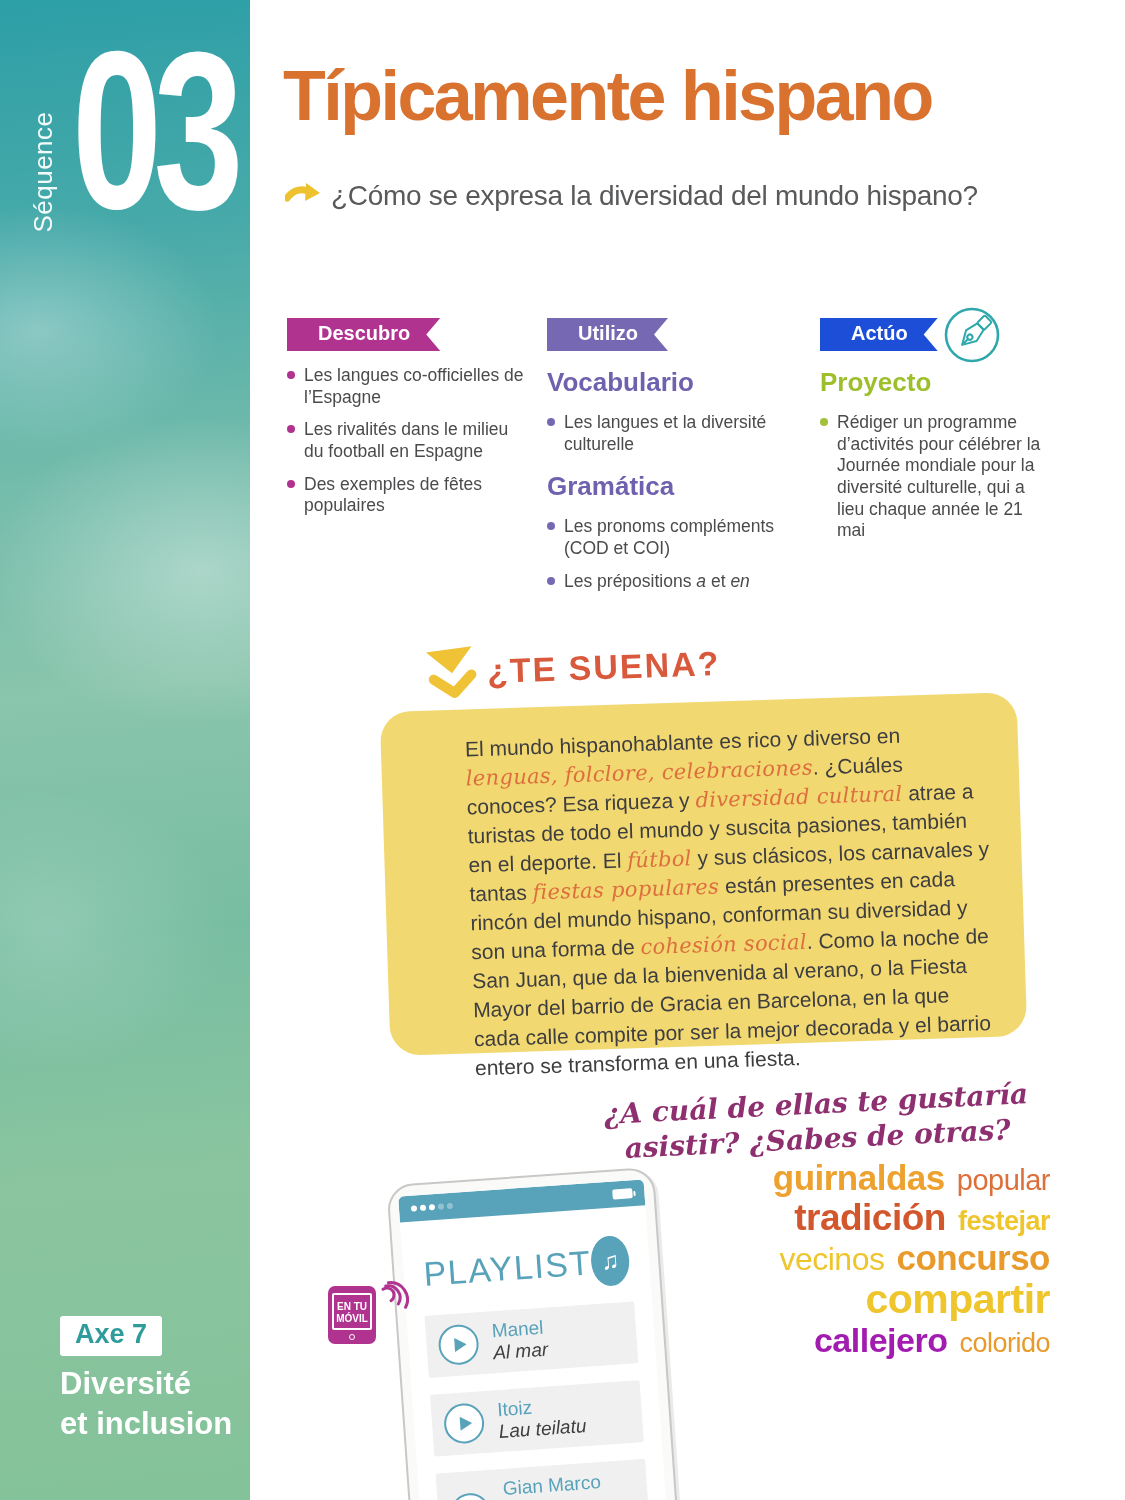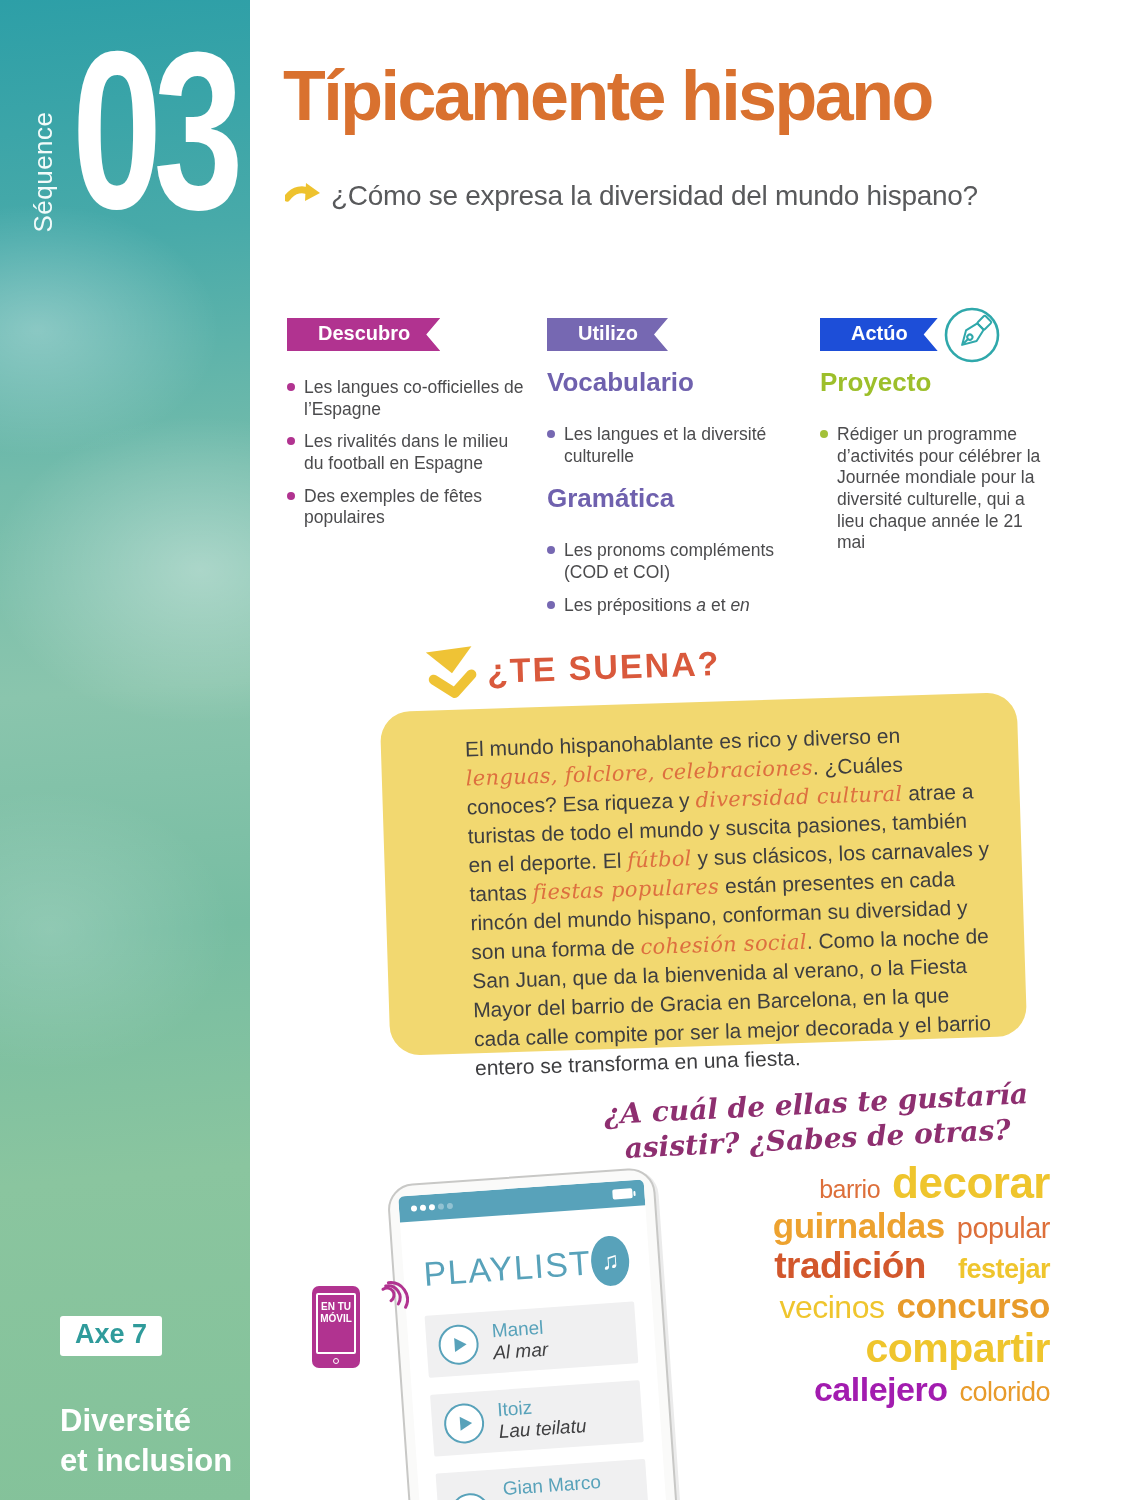--- a/index.html
+++ b/index.html
@@ -13,39 +13,39 @@
       radial-gradient(ellipse 300px 220px at 80% 38%, rgba(255,255,255,.35), rgba(255,255,255,0) 70%),
       radial-gradient(ellipse 260px 200px at 20% 62%, rgba(255,255,255,.18), rgba(255,255,255,0) 70%),
       linear-gradient(175deg,#2d9fa7 0%,#48aaa9 16%,#74bcab 32%,#8ac5ad 46%,#77bda2 62%,#8ac59f 78%,#84c29a 100%);}
   .seq-label{position:absolute;left:-42px;top:158px;width:170px;height:28px;line-height:28px;
     transform:rotate(-90deg);text-align:center;color:#f2fbfa;font-size:26px;letter-spacing:.5px;}
   .seq-number{position:absolute;left:72px;top:18px;font-size:225px;line-height:1;font-weight:700;
     color:#fff;letter-spacing:-12px;transform:scaleX(.72);transform-origin:left top;}
 
   .axe-badge{position:absolute;left:60px;top:1316px;background:#fff;color:#2f9b9b;
     font-weight:700;font-size:27px;padding:3px 15px 6px;border-radius:3px;}
-  .axe-title{position:absolute;left:60px;top:1364px;color:#fff;font-weight:700;font-size:31px;line-height:1.3;margin-top:37px;}
+  .axe-title{position:absolute;left:60px;top:1364px;color:#fff;font-weight:700;font-size:31px;line-height:1.3;}
 
   
   .title{position:absolute;left:283px;top:60px;font-size:70px;line-height:1.05;font-weight:700;
     color:#d9712f;letter-spacing:-2.5px;}
   .subtitle-row{position:absolute;left:285px;top:180px;display:flex;align-items:center;gap:10px;}
   .subtitle{font-size:28px;color:#58595b;letter-spacing:-.3px;}
 
   
   .col{position:absolute;top:318px;}
   .col-descubro{left:287px;width:238px;}
   .col-utilizo{left:547px;width:252px;}
   .col-actuo{left:820px;width:225px;}
   .banner{display:inline-block;color:#fff;font-weight:700;font-size:20px;
     padding:4px 30px 6px 31px;clip-path:polygon(0 0,100% 0,calc(100% - 14px) 50%,100% 100%,0 100%);}
   .banner-descubro{background:#b13390;}
   .banner-utilizo{background:#7668b2;}
   .banner-actuo{background:#1d4ed8;}
-  .col ul{list-style:none;margin:26px 0 0;padding:0;}
+  .col ul{list-style:none;margin:14px 0 0;padding:0;}
   .col li{position:relative;padding-left:17px;font-size:17.5px;line-height:1.24;margin-bottom:11px;color:#4b4b4d;}
   .col li::before{content:"";position:absolute;left:0;top:6px;width:8px;height:8px;border-radius:50%;}
   .col-descubro li::before{background:#b13390;}
   .col-utilizo li::before{background:#7668b2;}
   .col-actuo li::before{background:#a3c139;}
   .sub-heading{font-size:26px;font-weight:700;margin:16px 0 0;}
   .col-utilizo .sub-heading{color:#6f61ae;}
   .col-actuo .sub-heading{color:#9dbf2b;}
   .pen-icon{position:absolute;left:943px;top:306px;}
 
@@ -85,21 +85,21 @@
     display:flex;align-items:center;justify-content:center;background:#fff;}
   .play-tri{width:0;height:0;border-left:12px solid #58a2ba;border-top:7.5px solid transparent;
     border-bottom:7.5px solid transparent;margin-left:3px;}
   .song-artist{font-size:19px;color:#58a2ba;font-weight:500;}
   .song-title{font-size:19px;color:#3f3f41;font-style:italic;}
 
   
   .escucha-circle{position:absolute;left:312px;top:1326px;width:114px;height:108px;border-radius:50%;
     background:#72bfbe;z-index:2;color:#fff;font-weight:700;font-size:17px;line-height:1.25;
     display:flex;align-items:flex-end;padding:0 0 22px 12px;box-sizing:border-box;}
-  .movil-phone{position:absolute;left:312px;top:1286px;width:48px;height:82px;background:#b13390;
+  .movil-phone{position:absolute;left:328px;top:1286px;width:48px;height:58px;background:#b13390;
     border-radius:7px;z-index:3;}
   .movil-screen{position:absolute;left:4px;top:7px;right:4px;bottom:14px;border:2px solid #fff;
     border-radius:2px;color:#fff;font-size:10px;font-weight:700;text-align:center;line-height:1.15;
     padding-top:6px;box-sizing:border-box;}
   .movil-dot{position:absolute;left:50%;bottom:4px;width:6px;height:6px;margin-left:-3px;
     border:1.5px solid #fff;border-radius:50%;box-sizing:border-box;}
   .waves-icon{position:absolute;left:379px;top:1276px;z-index:3;}
 
   
   .cloud{position:absolute;right:75px;top:1160px;width:345px;display:flex;flex-direction:column;
@@ -254,30 +254,26 @@
       <g stroke="#b13390" stroke-width="3" fill="none" stroke-linecap="round">
         <path d="M8 26 A7 7 0 0 0 8 12" transform="rotate(-35 8 19)"></path>
         <path d="M13 30 A12 12 0 0 0 13 8" transform="rotate(-35 13 19)"></path>
         <path d="M18 34 A17 17 0 0 0 18 4" transform="rotate(-35 18 19)"></path>
       </g>
     </svg>
   </div>
 
   <div class="cloud" id="word-cloud">
       <div class="cloud-row">
-        <span class="cloud-word" style="color: rgb(221, 111, 58); font-size: 25px; font-weight: 400;">barrio</span>
-        <span class="cloud-word" style="color: rgb(239, 197, 45); font-size: 44px; font-weight: 700;">decorar</span>
-      </div>
-      <div class="cloud-row">
         <span class="cloud-word" style="color: rgb(237, 162, 47); font-size: 35px; font-weight: 700;">guirnaldas</span>
         <span class="cloud-word" style="color: rgb(221, 111, 58); font-size: 29px; font-weight: 400;">popular</span>
       </div>
       <div class="cloud-row">
         <span class="cloud-word" style="color: rgb(210, 87, 44); font-size: 37px; font-weight: 700;">tradición</span>
-        <span class="cloud-word" style="color: rgb(239, 197, 45); font-size: 27px; font-weight: 700; margin-left: 20px;">festejar</span>
+        <span class="cloud-word" style="color: rgb(239, 197, 45); font-size: 27px; font-weight: 700;">festejar</span>
       </div>
       <div class="cloud-row">
         <span class="cloud-word" style="color: rgb(239, 197, 45); font-size: 32px; font-weight: 400;">vecinos</span>
         <span class="cloud-word" style="color: rgb(232, 155, 43); font-size: 35px; font-weight: 700;">concurso</span>
       </div>
       <div class="cloud-row">
         <span class="cloud-word" style="color: rgb(239, 197, 45); font-size: 41px; font-weight: 700;">compartir</span>
       </div>
       <div class="cloud-row">
         <span class="cloud-word" style="color: #a21caf; font-size: 34px; font-weight: 700;">callejero</span>

